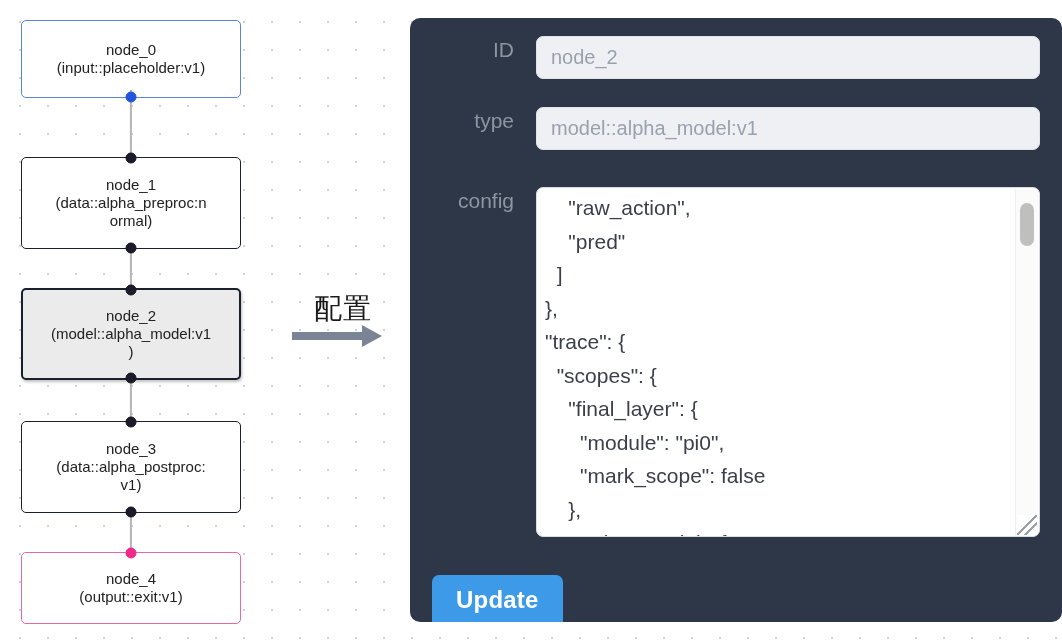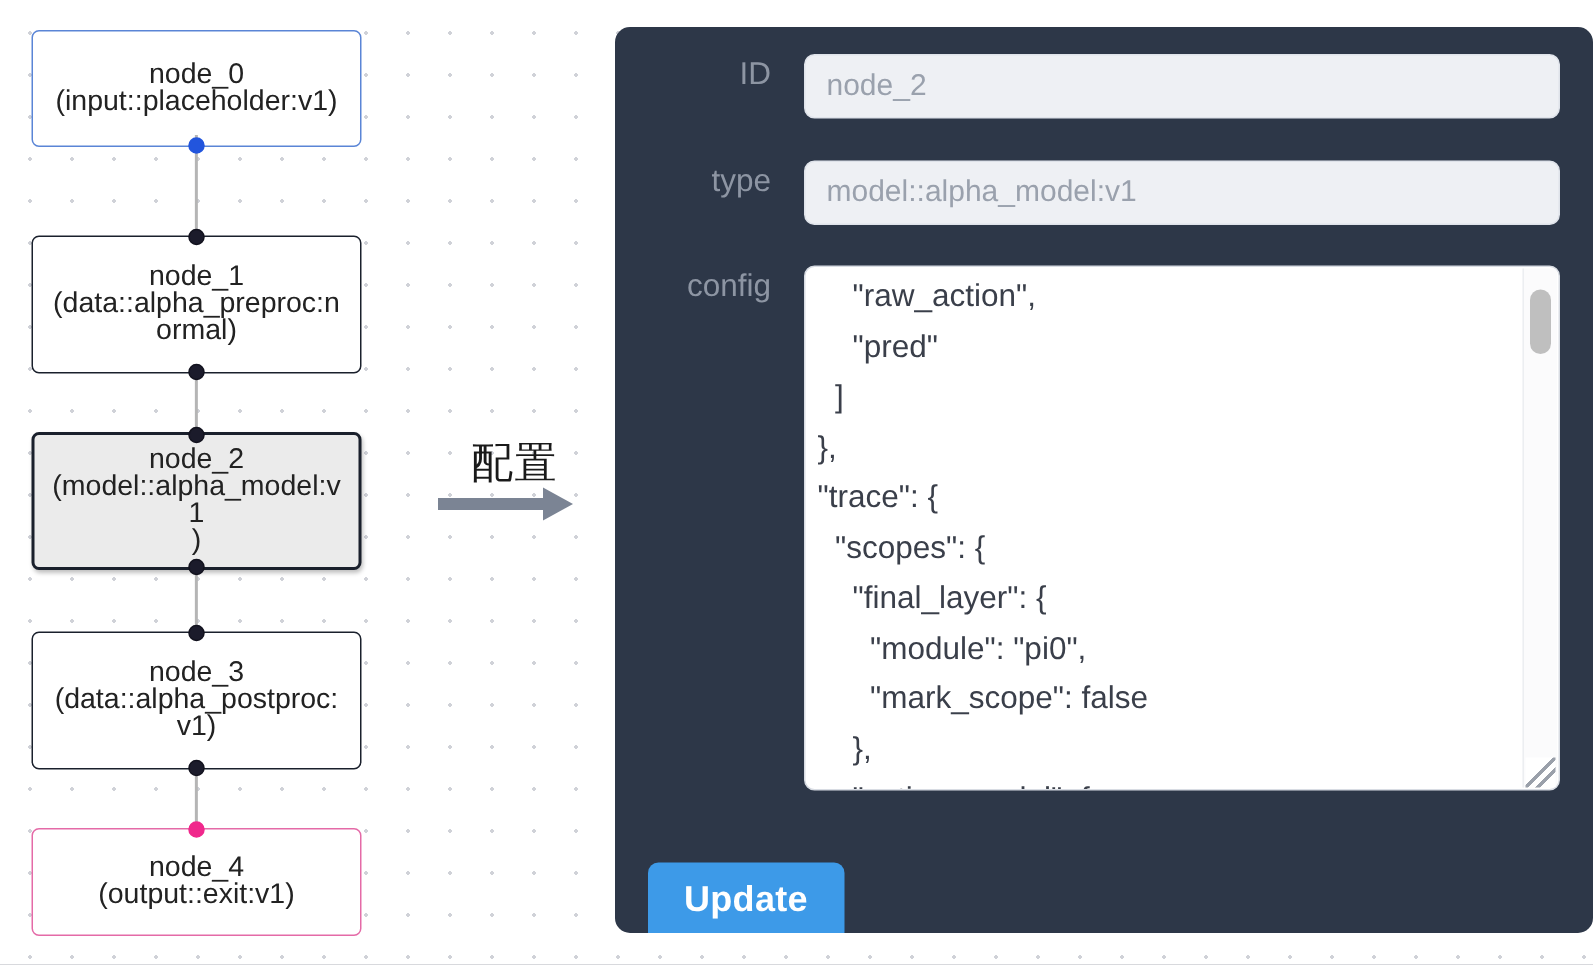--- a/index.html
+++ b/index.html
@@ -27,21 +27,21 @@
   }
 
   
   .node {
     position: absolute;
     box-sizing: border-box;
     background: #ffffff;
     border: 1px solid #1a202c;
     border-radius: 5px;
     color: #222222;
-    font-size: 19px;
+    font-size: 15px;
     line-height: 18px;
     text-align: center;
     display: flex;
     flex-direction: column;
     align-items: center;
     justify-content: center;
     padding: 4px 8px;
     box-shadow: 0 0 0 0 rgba(0,0,0,0);
   }
   .node .nname { white-space: nowrap; }
@@ -147,21 +147,21 @@
     display: flex;
     align-items: center;
     padding: 0 14px;
     box-sizing: border-box;
     color: #9aa1ad;
     font-size: 20px;
     font-family: "Liberation Sans", sans-serif;
   }
   #row-id { margin-bottom: 0; }
   #row-type { margin-top: 28px; }
-  #row-config { margin-top: 27px; }
+  #row-config { margin-top: 37px; }
 
   .textarea-box {
     position: relative;
     flex: 1 1 auto;
     height: 350px;
     background: #ffffff;
     border: 1px solid #d8dce3;
     border-radius: 7px;
     box-sizing: border-box;
     overflow: hidden;

